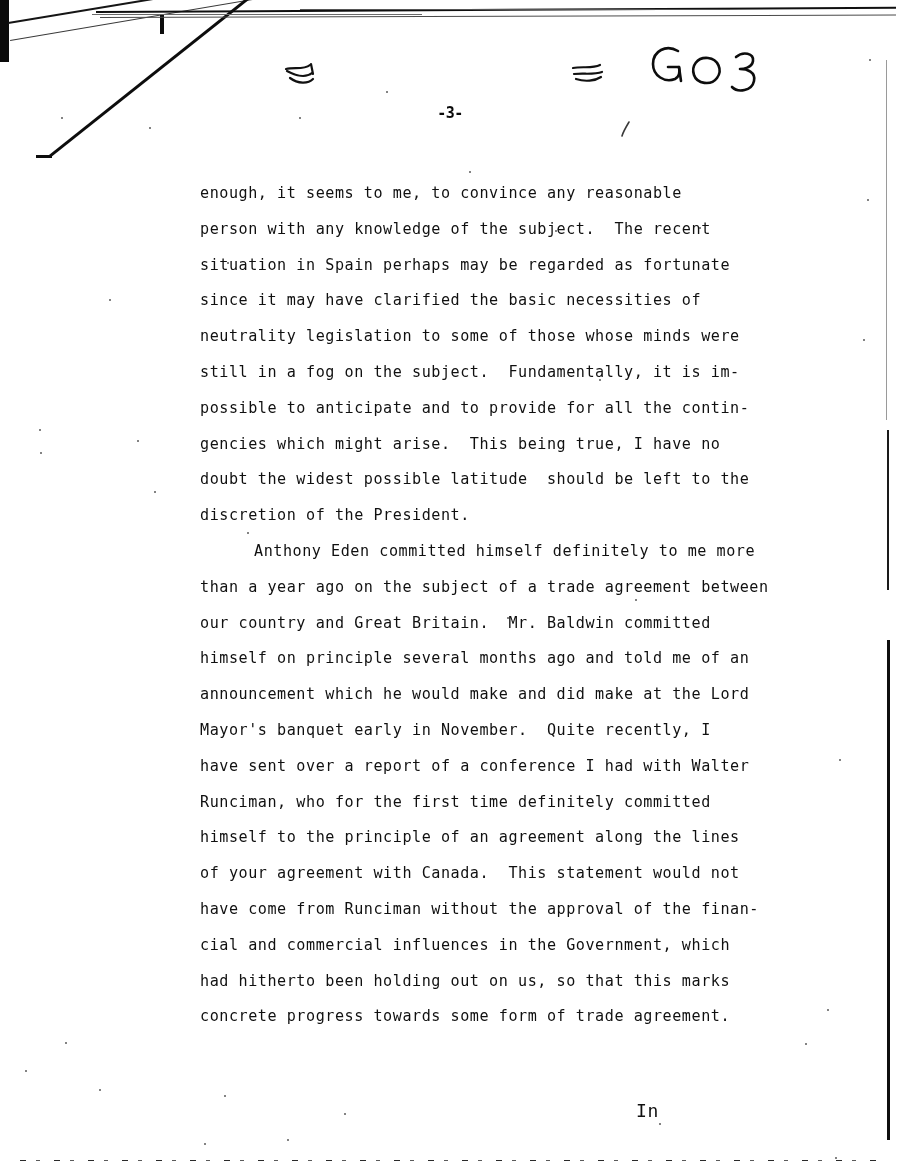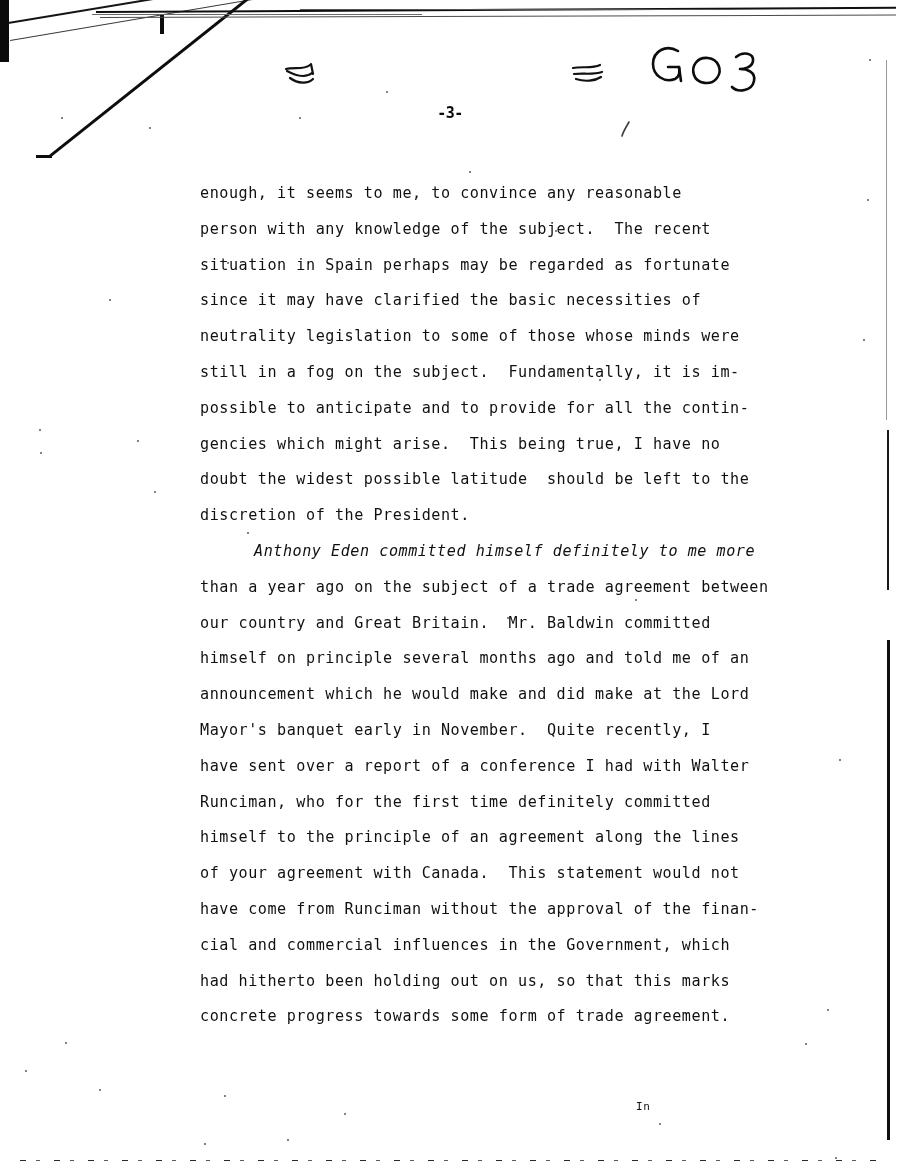--- a/index.html
+++ b/index.html
@@ -131,27 +131,27 @@
     left: 200px;
     top: 176px;
     width: 650px;
     font-size: 15.1px;
     line-height: 35.8px;
     letter-spacing: 0.55px;
     color: #101010;
     white-space: pre;
   }
   .line { height: 35.8px; }
-  .indent { padding-left: 54px; font-style: italic; }
+  .indent { padding-left: 54px; }
 
   #catchword {
     position: absolute;
     left: 636px;
     top: 1100px;
-    font-size: 11px;
+    font-size: 18px;
     letter-spacing: 0.55px;
     color: #101010;
   }
 
   
   #handwriting-mark {
     position: absolute;
     left: 648px;
     top: 38px;
     width: 130px;

